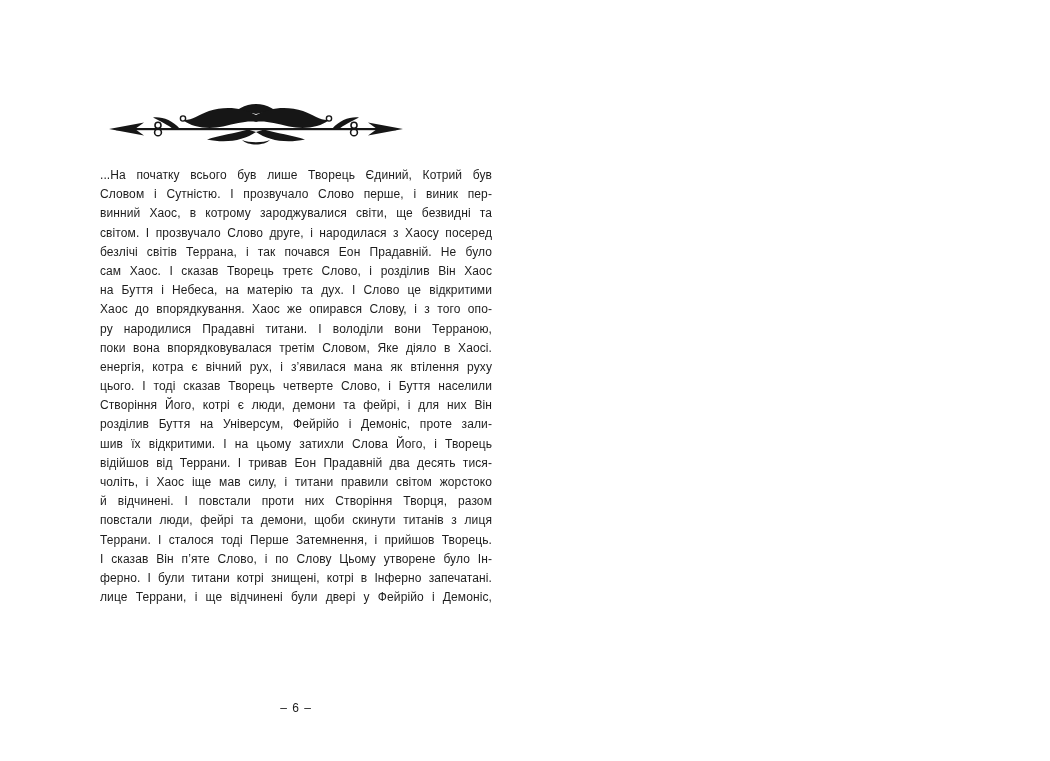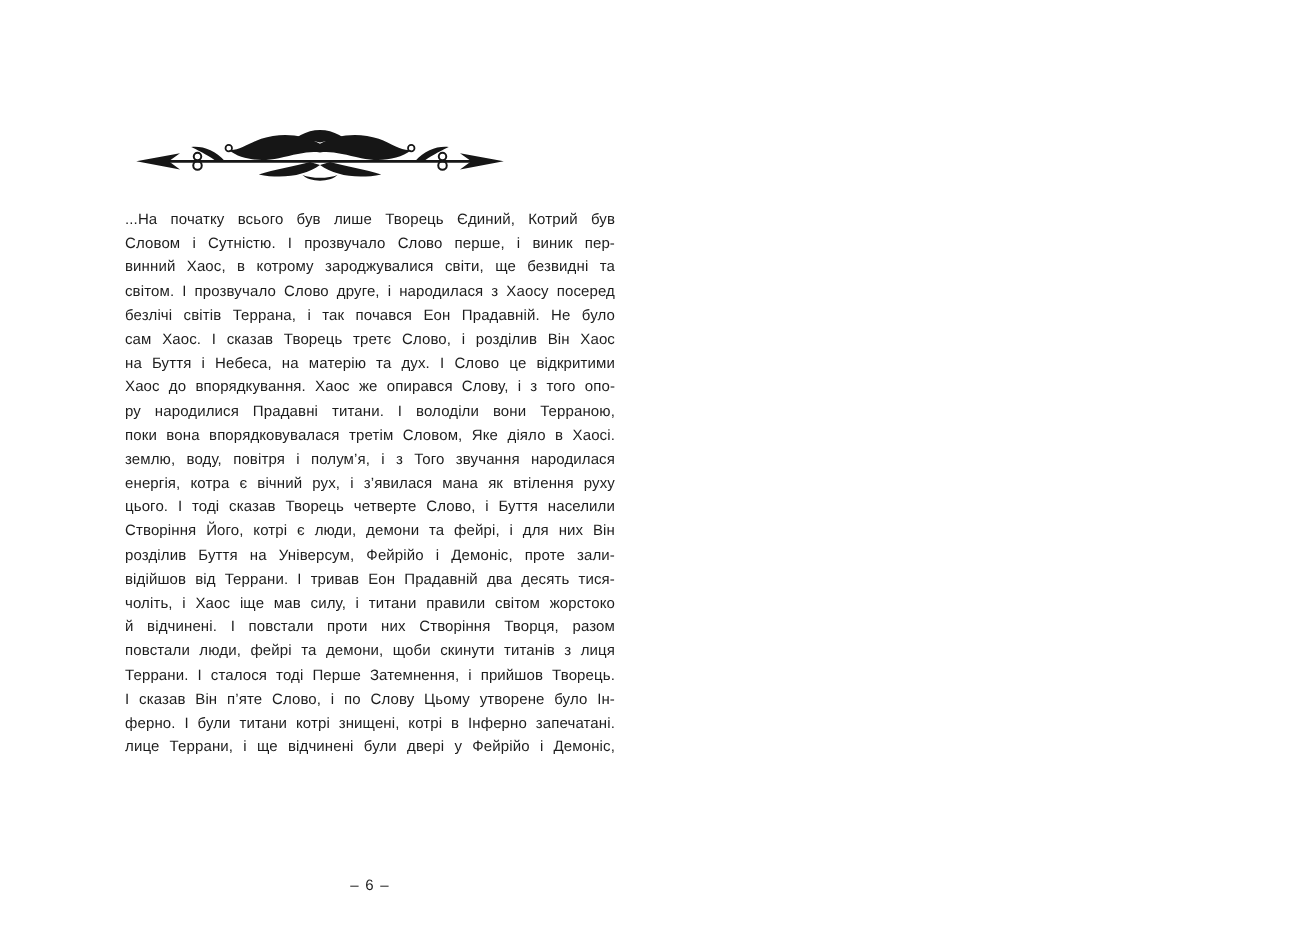--- a/index.html
+++ b/index.html
@@ -82,25 +82,25 @@
         <div class="line">...На початку всього був лише Творець Єдиний, Котрий був</div>
         <div class="line">Словом і Сутністю. І прозвучало Слово перше, і виник пер-</div>
         <div class="line">винний Хаос, в котрому зароджувалися світи, ще безвидні та</div>
         <div class="line">світом. І прозвучало Слово друге, і народилася з Хаосу посеред</div>
         <div class="line">безлічі світів Террана, і так почався Еон Прадавній. Не було</div>
         <div class="line">сам Хаос. І сказав Творець третє Слово, і розділив Він Хаос</div>
         <div class="line">на Буття і Небеса, на матерію та дух. І Слово це відкритими</div>
         <div class="line">Хаос до впорядкування. Хаос же опирався Слову, і з того опо-</div>
         <div class="line">ру народилися Прадавні титани. І володіли вони Терраною,</div>
         <div class="line">поки вона впорядковувалася третім Словом, Яке діяло в Хаосі.</div>
-        <div class="line">землю, воду, повітря і полум’я, і з Того звучання народилася</div>
         <div class="line">енергія, котра є вічний рух, і з’явилася мана як втілення руху</div>
         <div class="line">цього. І тоді сказав Творець четверте Слово, і Буття населили</div>
         <div class="line">Створіння Його, котрі є люди, демони та фейрі, і для них Він</div>
         <div class="line">розділив Буття на Універсум, Фейрійо і Демоніс, проте зали-</div>
+        <div class="line">шив їх відкритими. І на цьому затихли Слова Його, і Творець</div>
         <div class="line">відійшов від Террани. І тривав Еон Прадавній два десять тися-</div>
         <div class="line">чоліть, і Хаос іще мав силу, і титани правили світом жорстоко</div>
         <div class="line">й відчинені. І повстали проти них Створіння Творця, разом</div>
         <div class="line">повстали люди, фейрі та демони, щоби скинути титанів з лиця</div>
         <div class="line">Террани. І сталося тоді Перше Затемнення, і прийшов Творець.</div>
         <div class="line">І сказав Він п’яте Слово, і по Слову Цьому утворене було Ін-</div>
         <div class="line">ферно. І були титани котрі знищені, котрі в Інферно запечатані.</div>
         <div class="line">лице Террани, і ще відчинені були двері у Фейрійо і Демоніс,</div>
       </div>
 

